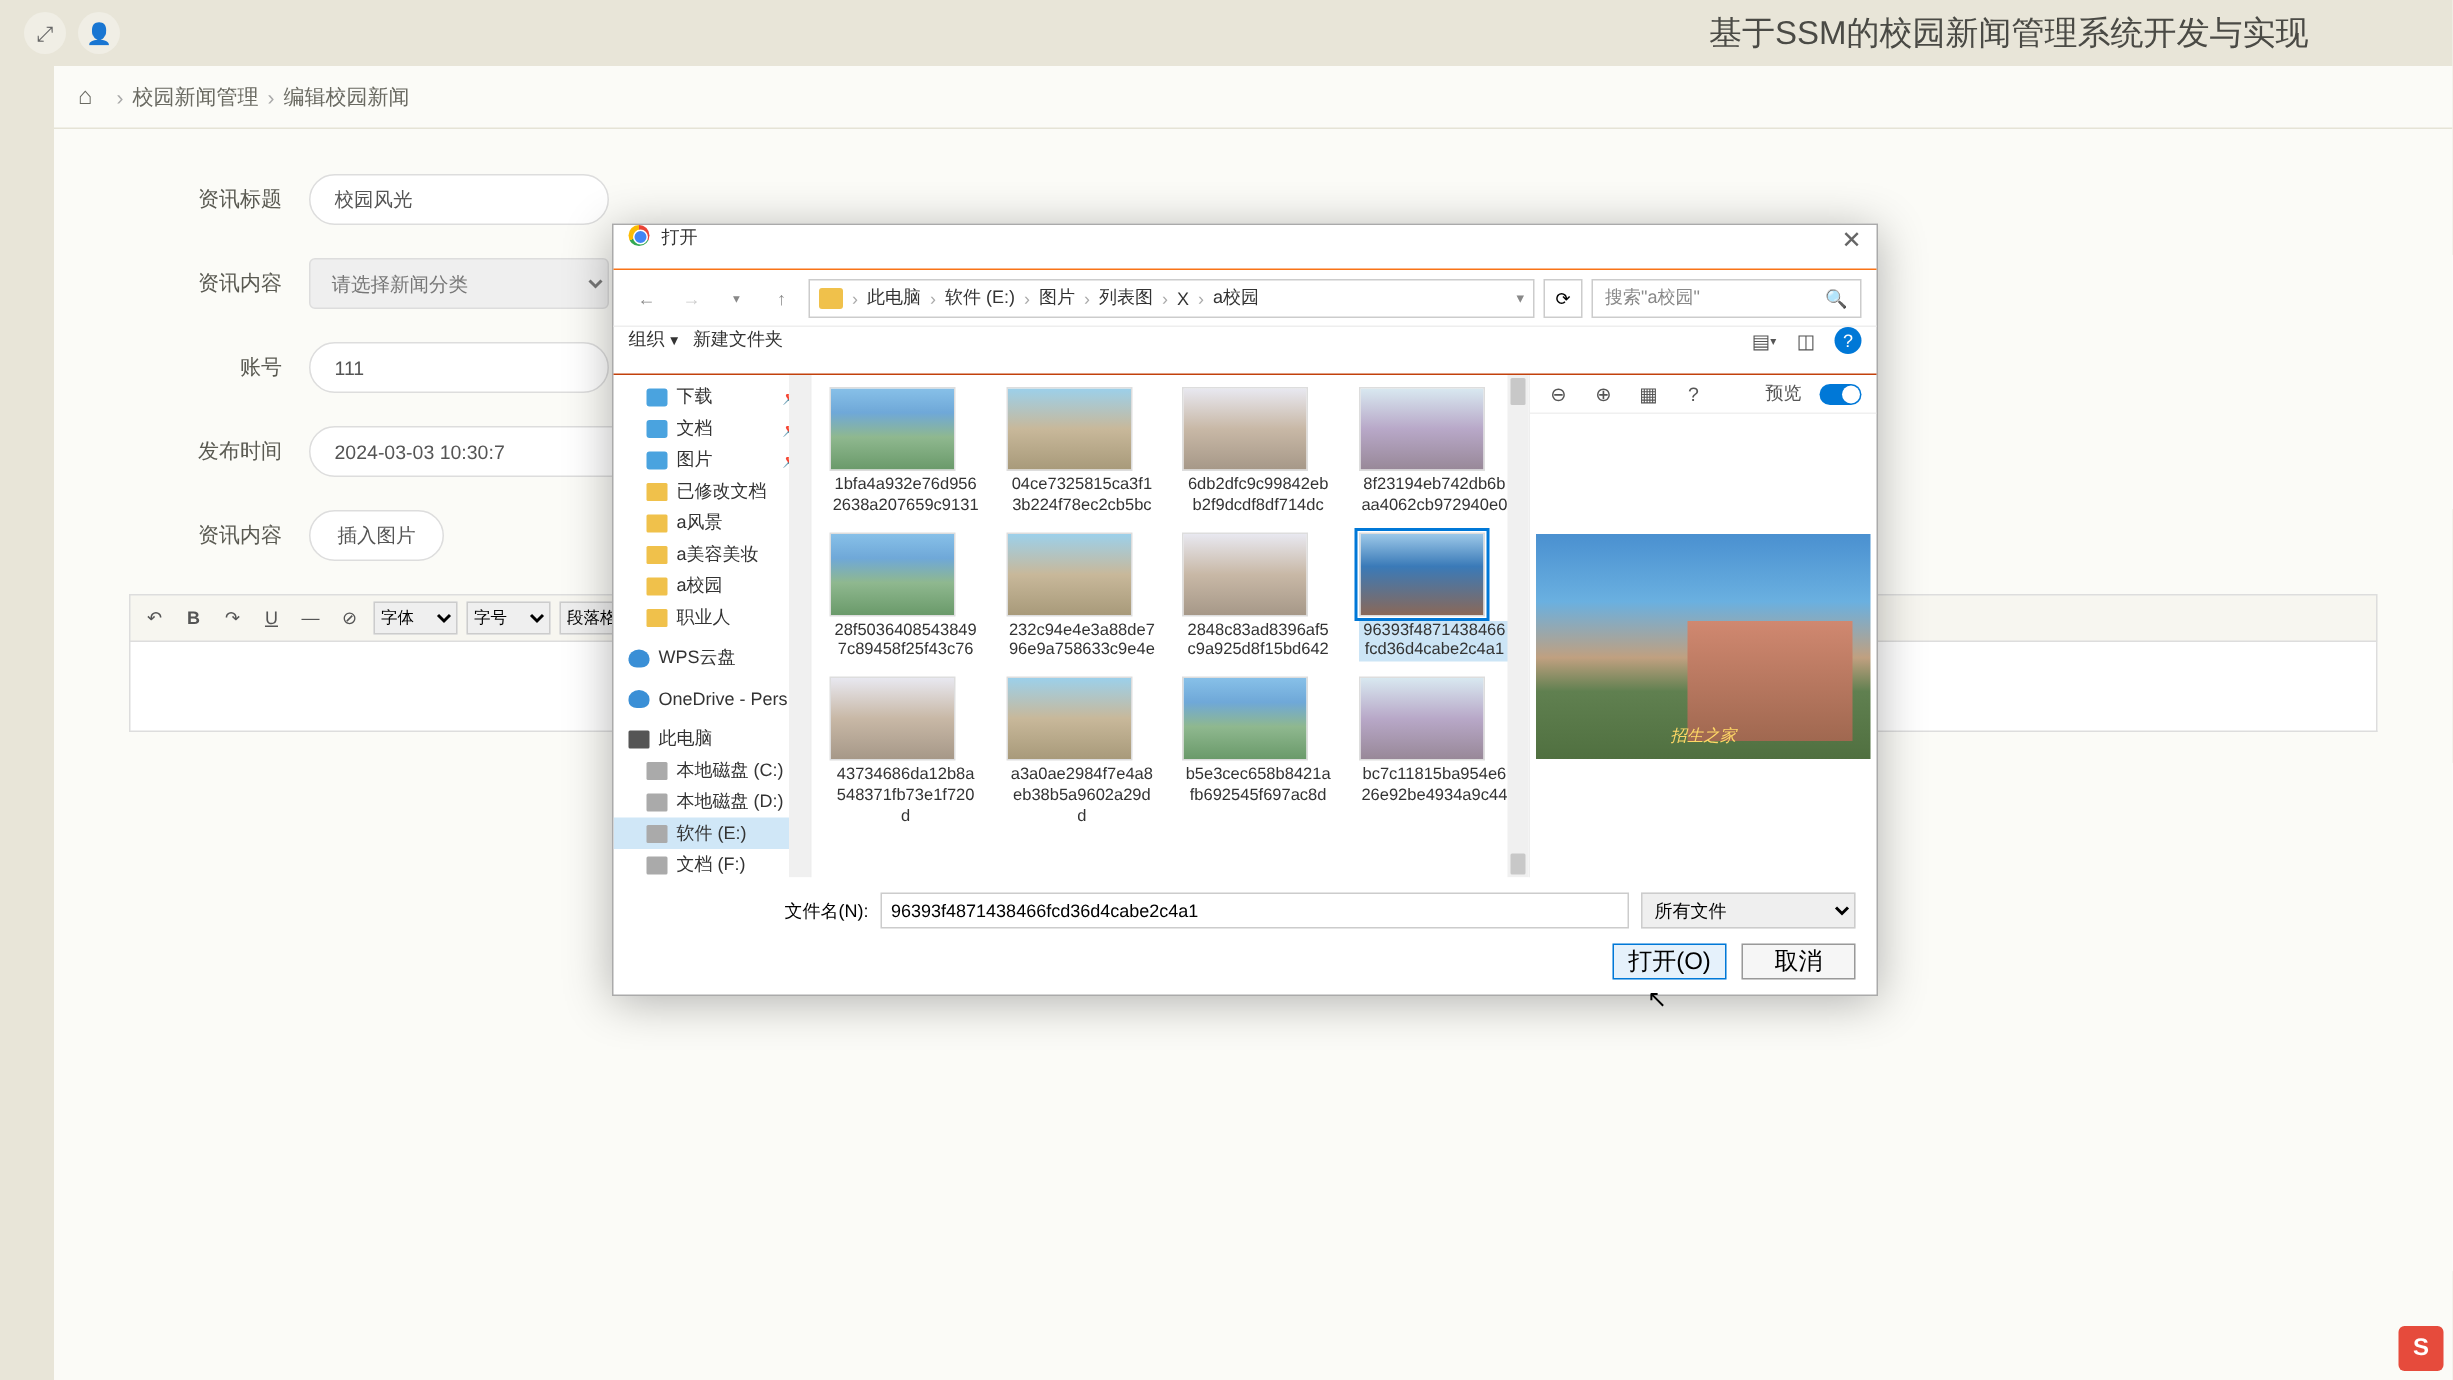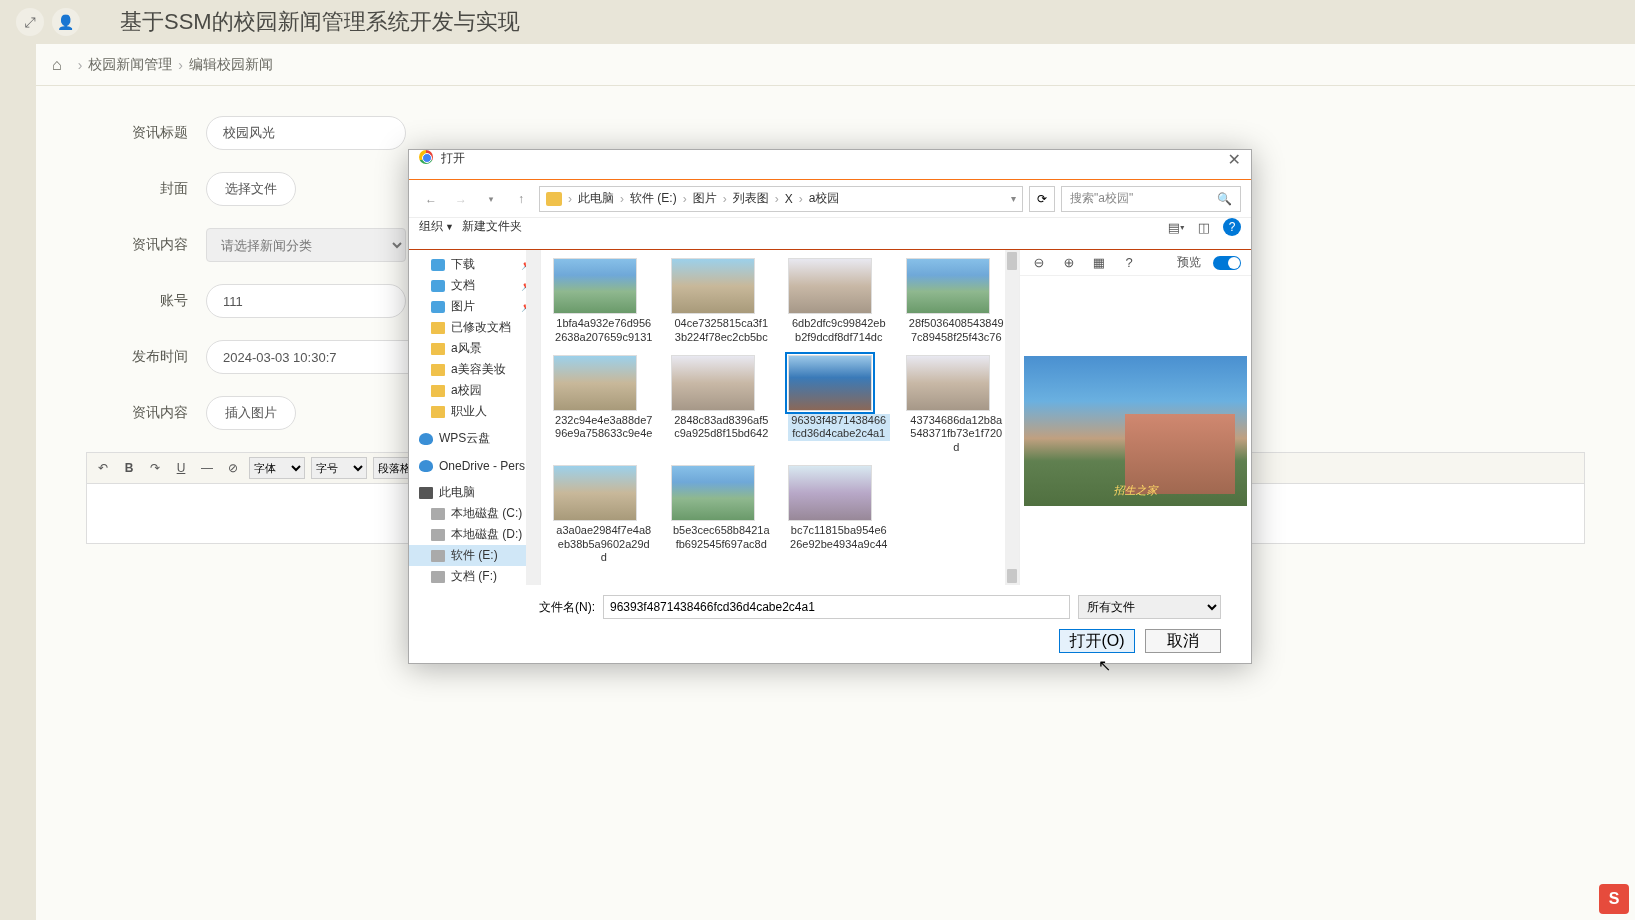--- a/index.html
+++ b/index.html
@@ -1,21 +1,21 @@
 <!DOCTYPE html>
 <html><head>
 <meta charset="utf-8">
 <style>
 * { margin: 0; padding: 0; box-sizing: border-box; font-family: "Microsoft YaHei", sans-serif; }
 body { background: #e8e5d8; overflow: hidden; }
 
 .top-bar { height: 44px; background: #e8e5d8; display: flex; align-items: center; padding: 0 16px; }
 .top-icons { display: flex; gap: 8px; margin-right: 40px; }
 .icon-circle { width: 28px; height: 28px; border-radius: 50%; background: #f0eee5; display: flex; align-items: center; justify-content: center; font-size: 14px; color: #666; }
-.page-title { flex: 1; text-align: left; font-size: 22px; color: #4a4a45; font-weight: 500; margin-right: 80px; }
+.page-title { flex: 1; text-align: right; font-size: 22px; color: #4a4a45; font-weight: 500; margin-right: 80px; }
 
 .main-area { margin-left: 36px; background: #fbfbf7; min-height: calc(100vh - 44px); }
 .breadcrumb { height: 42px; display: flex; align-items: center; padding: 0 16px; border-bottom: 1px solid #e5e3d6; color: #6a6a62; font-size: 14px; }
 .breadcrumb .home-icon { margin-right: 10px; font-size: 16px; }
 .breadcrumb .sep { margin: 0 6px; color: #aaa; }
 
 .form-area { padding: 30px 50px; }
 .form-row { display: flex; align-items: center; margin-bottom: 22px; }
 .form-label { width: 120px; text-align: right; color: #5a5a52; font-size: 14px; padding-right: 18px; }
 .form-input { width: 200px; height: 34px; border: 1px solid #ddd; border-radius: 17px; padding: 0 16px; font-size: 13px; color: #555; outline: none; }
@@ -81,21 +81,21 @@
 
 .preview-pane { width: 232px; border-left: 1px solid #eee; display: flex; flex-direction: column; }
 .preview-tools { height: 26px; display: flex; align-items: center; padding: 0 10px; gap: 12px; font-size: 12px; color: #555; border-bottom: 1px solid #f0f0f0; }
 .pv-img-wrap { flex: 1; display: flex; align-items: center; justify-content: center; padding: 4px; }
 .pv-img { width: 224px; height: 150px; background: linear-gradient(180deg, #4a90d0 0%, #6ab0e0 30%, #c0a080 55%, #608050 70%, #507040 100%); position: relative; }
 .pv-img::after { content: ""; position: absolute; right: 12px; bottom: 12px; width: 110px; height: 80px; background: linear-gradient(180deg, #d08870 0%, #b87860 50%, #a06850 100%); }
 .pv-text { position: absolute; bottom: 8px; left: 50%; transform: translateX(-50%); color: #ffd866; font-size: 11px; font-style: italic; z-index: 2; }
 .toggle { width: 28px; height: 14px; background: #0078d7; border-radius: 7px; position: relative; }
 .toggle::after { content: ""; position: absolute; right: 1px; top: 1px; width: 12px; height: 12px; background: #fff; border-radius: 50%; }
 
-.dialog-footer { padding: 10px 30px; display: flex; flex-direction: column; gap: 10px; }
+.dialog-footer { padding: 10px 14px; display: flex; flex-direction: column; gap: 10px; }
 .fn-row { display: flex; align-items: center; gap: 8px; font-size: 12px; }
 .fn-input { flex: 1; height: 24px; border: 1px solid #ccc; padding: 0 6px; font-size: 12px; }
 .ft-sel { width: 143px; height: 24px; border: 1px solid #ccc; font-size: 12px; padding: 0 4px; }
 .btn-row { display: flex; justify-content: flex-end; gap: 10px; }
 .dlg-btn { width: 76px; height: 24px; border: 1px solid #999; background: #f6f6f6; font-size: 16px; cursor: pointer; }
 .dlg-btn.primary { border: 1px solid #0078d7; background: #e5f1fb; }
 
 .cursor { position: absolute; left: 1098px; top: 656px; font-size: 16px; pointer-events: none; }
 .ime-badge { position: absolute; right: 6px; bottom: 6px; width: 30px; height: 30px; background: #e64b3c; border-radius: 4px; color: #fff; display: flex; align-items: center; justify-content: center; font-size: 16px; font-weight: bold; }
 </style>
@@ -116,24 +116,20 @@
     <span class="sep">›</span>
     <span>校园新闻管理</span>
     <span class="sep">›</span>
     <span>编辑校园新闻</span>
   </div>
 
   <div class="form-area">
     <div class="form-row">
       <div class="form-label">资讯标题</div>
       <input class="form-input" value="校园风光" style="">
-    </div>
-    <div class="form-row">
-      <div class="form-label">封面</div>
-      <button class="file-btn">选择文件</button>
     </div>
     <div class="form-row">
       <div class="form-label">资讯内容</div>
       <select class="form-select">
         <option>请选择新闻分类</option>
       </select>
     </div>
     <div class="form-row">
       <div class="form-label">账号</div>
       <input class="form-input" value="111" style="">
@@ -289,20 +285,24 @@
           </div>
           <div class="file-item">
             <div class="thumb t2"></div>
             <div class="fname">04ce7325815ca3f13b224f78ec2cb5bc</div>
           </div>
           <div class="file-item">
             <div class="thumb t3"></div>
             <div class="fname">6db2dfc9c99842ebb2f9dcdf8df714dc</div>
           </div>
           <div class="file-item">
+            <div class="thumb t4"></div>
+            <div class="fname">8f23194eb742db6baa4062cb972940e0</div>
+          </div>
+          <div class="file-item">
             <div class="thumb "></div>
             <div class="fname">28f50364085438497c89458f25f43c76</div>
           </div>
           <div class="file-item">
             <div class="thumb t2"></div>
             <div class="fname">232c94e4e3a88de796e9a758633c9e4e</div>
           </div>
           <div class="file-item">
             <div class="thumb t3"></div>
             <div class="fname">2848c83ad8396af5c9a925d8f15bd642</div>

